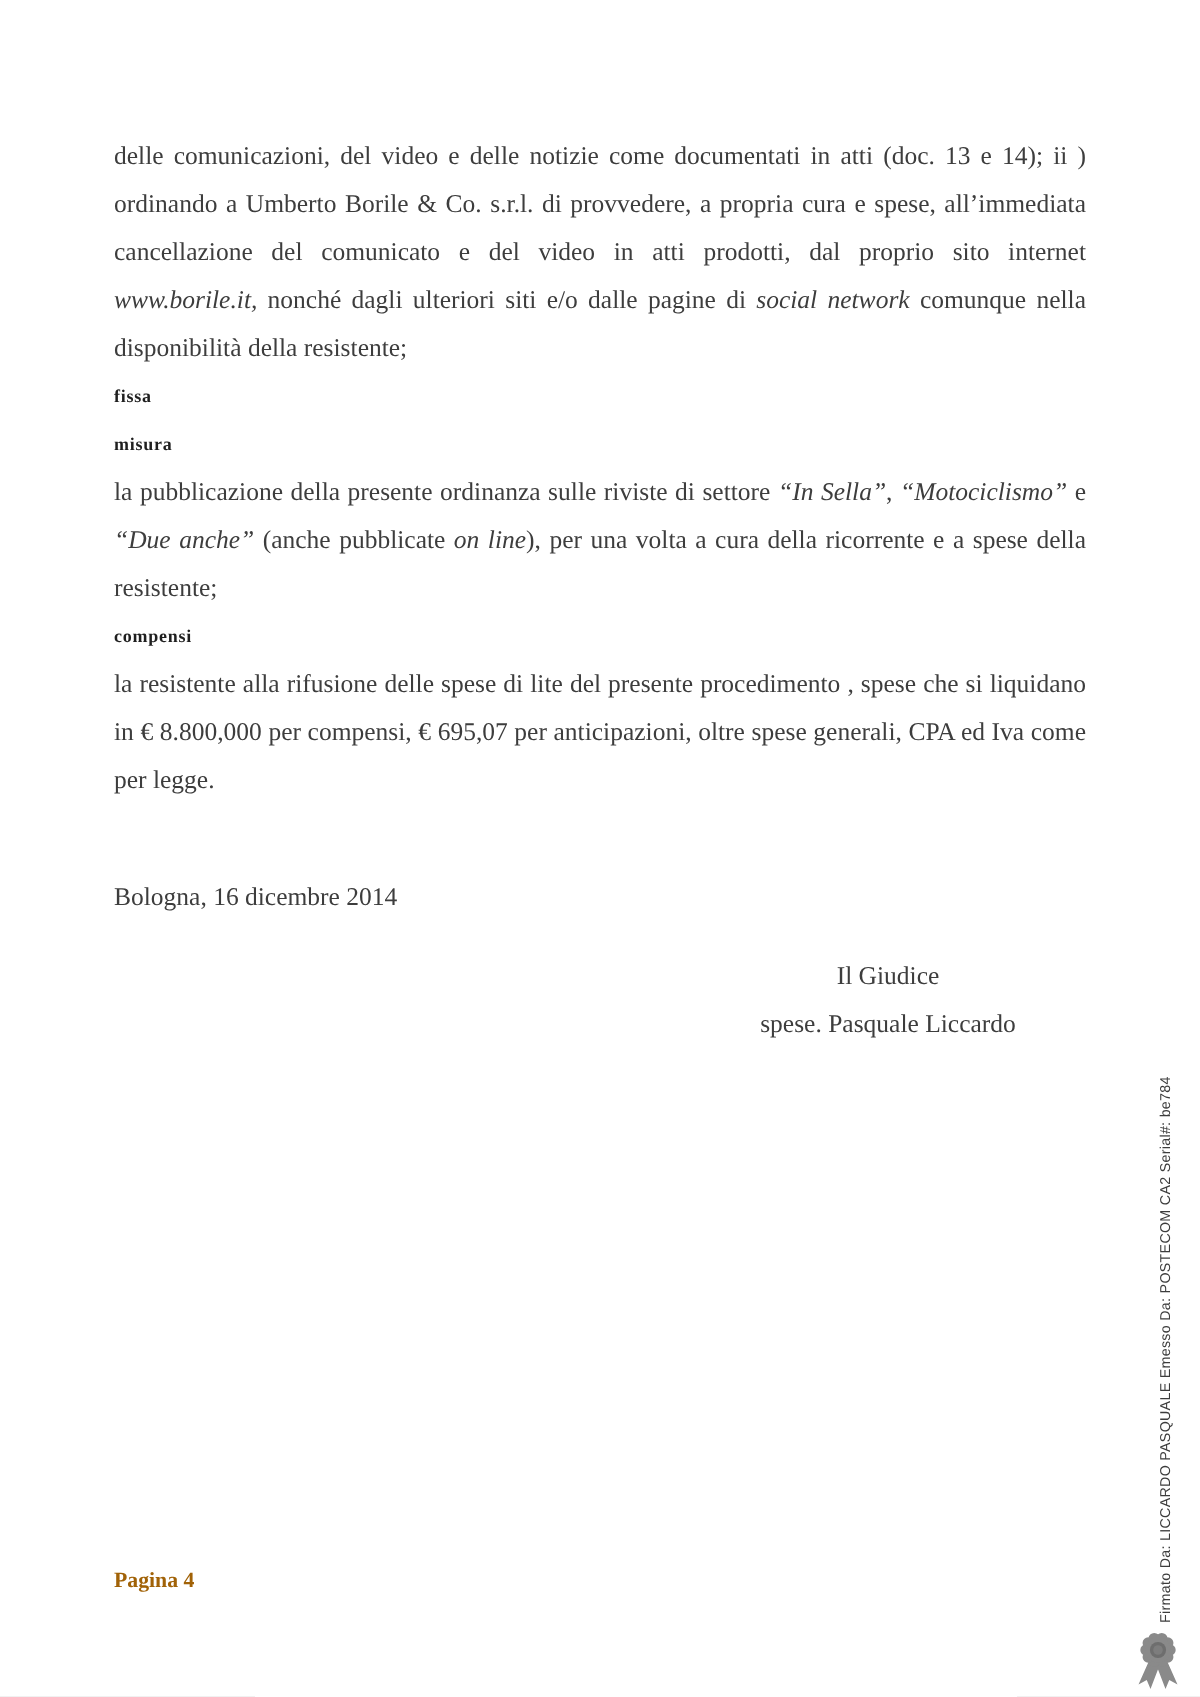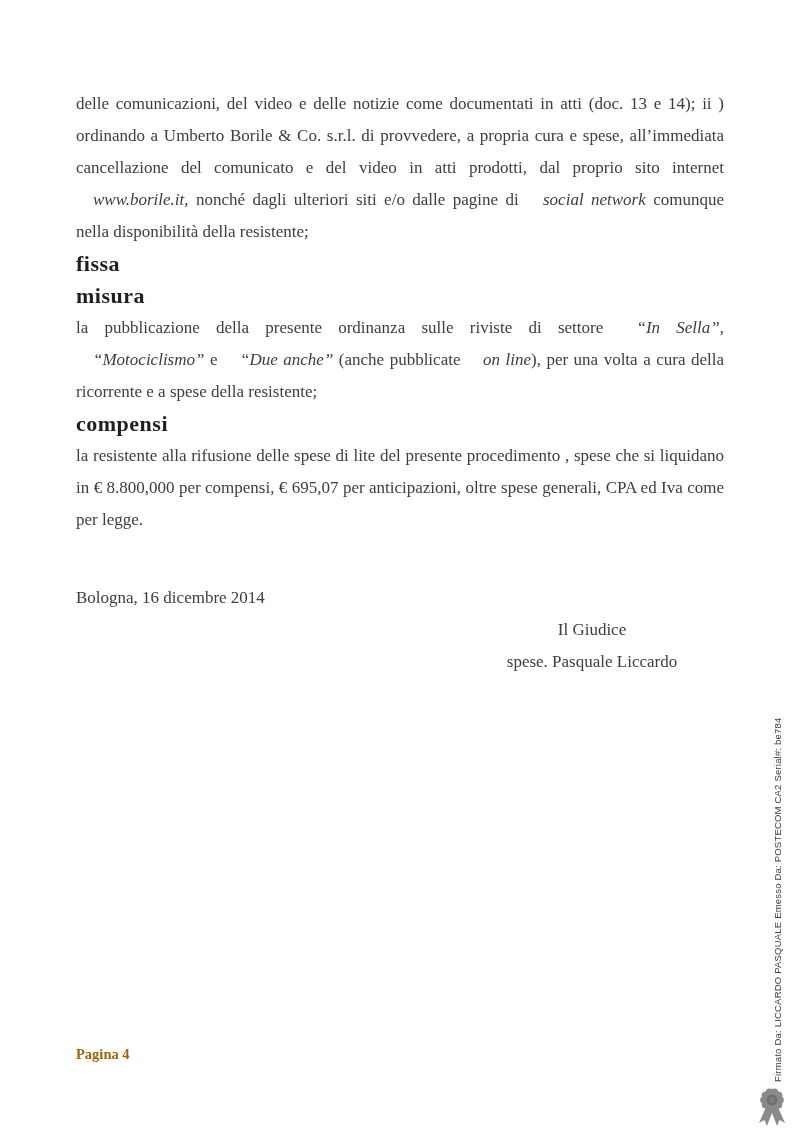--- a/index.html
+++ b/index.html
@@ -18,36 +18,37 @@
     top: 88px;
     width: 648px;
     font-size: 17px;
     line-height: 32px;
     color: #3d3d3d;
   }
   .text-col p {
     margin: 0;
     text-align: justify;
   }
-  .text-col p span.it { font-style: italic; margin-left: 17px; }
+  .text-col p span.it { font-style: italic; }
   .sec-heading {
     margin: 0;
     text-align: center;
     font-weight: bold;
-    font-size: 22px;
+    font-size: 12px;
     line-height: 32px;
     color: #1f1f1f;
     letter-spacing: 0.5px;
   }
   .pre-date-spacer { height: 46px; }
   .date-line { text-align: left; }
   .sig-block {
     width: 240px;
     margin-left: 396px;
     text-align: center;
+    margin-top: 21px;
   }
   .sig-line { margin: 0; line-height: 32px; text-align: center !important; }
   .footer-pagenum {
     position: absolute;
     left: 76px;
     top: 1046px;
     font-family: "Liberation Serif", "DejaVu Serif", serif;
     font-weight: bold;
     font-size: 14.5px;
     color: #a16207;

